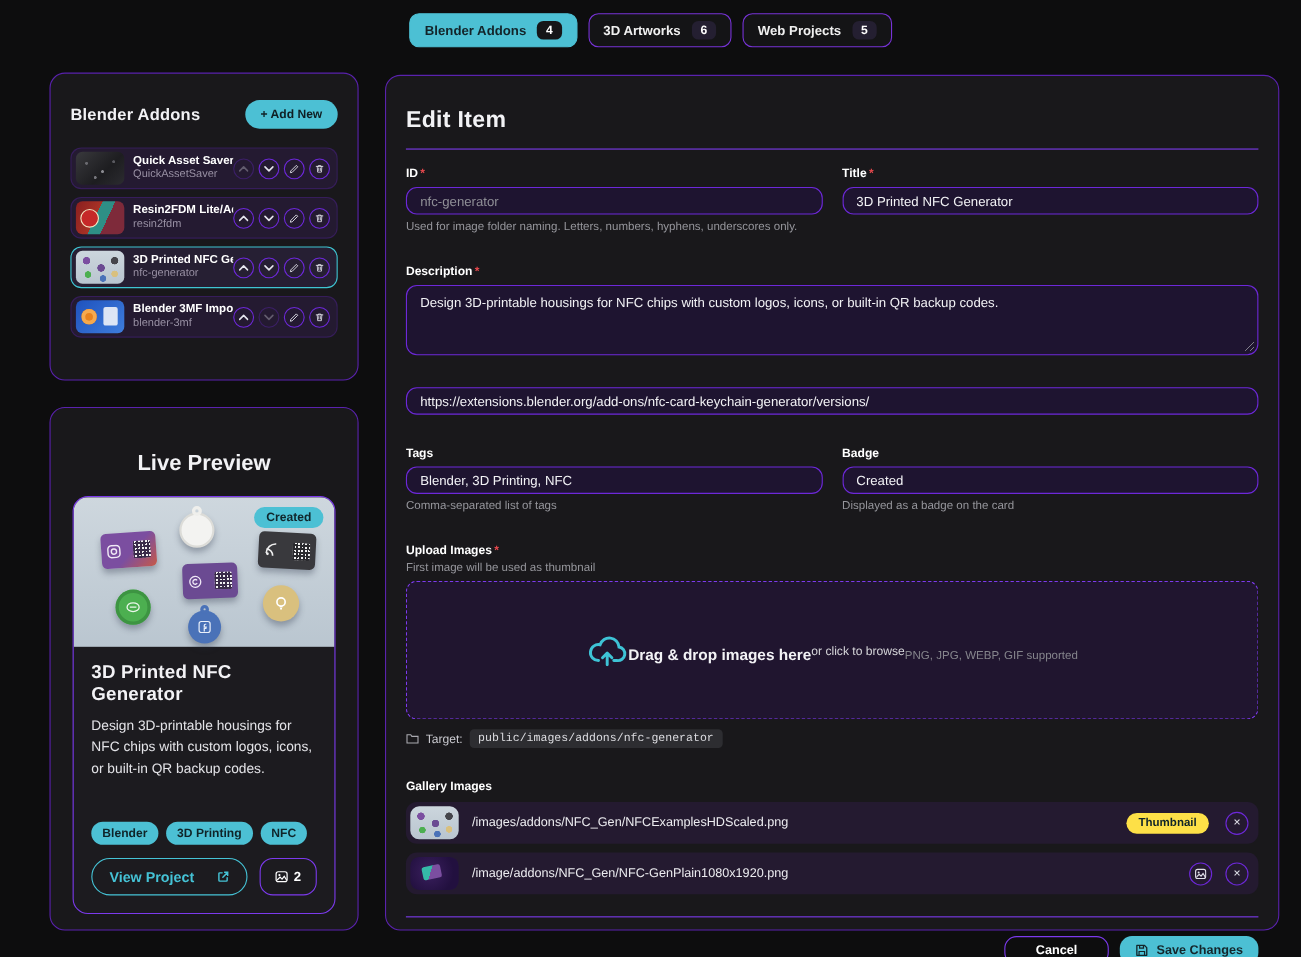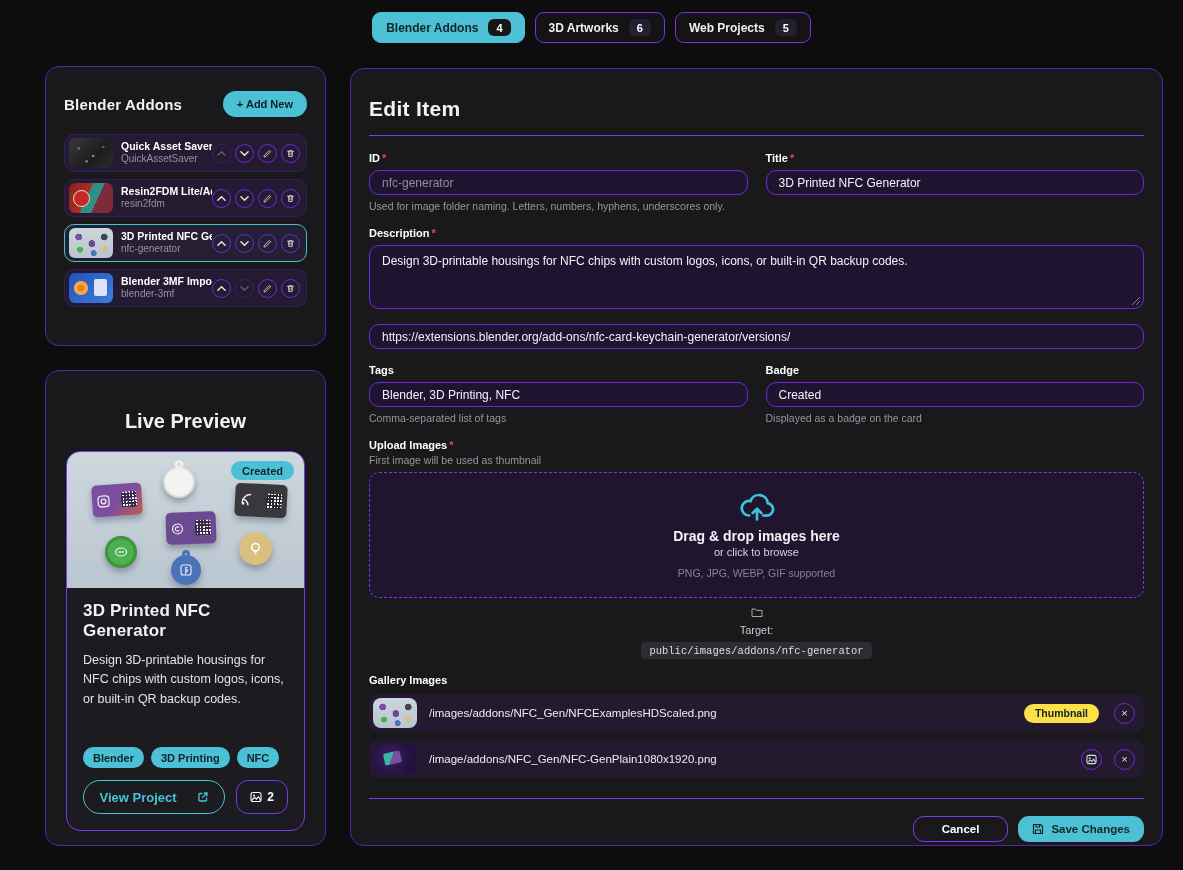--- a/index.html
+++ b/index.html
@@ -83,29 +83,29 @@
   
   .form-title { font-size:21px; font-weight:bold; letter-spacing:.3px; }
   hr.sep { border:none; border-top:1.5px solid #7c3aed; margin:14px 0 16px; }
   .row2 { display:grid; grid-template-columns:1fr 1fr; gap:18px; }
   .field { margin-bottom:0; }
   .f-label { display:block; font-size:11px; font-weight:bold; margin-bottom:6px; color:#fff; }
   .req { color:#e5484d; margin-left:2px; }
   .text-input { width:100%; height:25px; background:#1e1430; border:1.3px solid #6d28d9; border-radius:10px; color:#f2f2f5; font-size:12px; padding:0 12px; font-family:inherit; outline:none; }
   .text-input.muted { color:#8f8f96; }
   .help { font-size:10.5px; color:#95959b; margin-top:5px; }
-  .mt { margin-top:15px; }
+  .mt { margin-top:29px; }
   .ta-wrap { position:relative; }
   textarea.text-area { width:100%; height:64px; background:#1e1430; border:1.3px solid #6d28d9; border-radius:10px; color:#f2f2f5; font-size:12px; padding:8px 12px; font-family:inherit; resize:none; outline:none; display:block; }
   .resize-corner { position:absolute; right:4px; bottom:4px; width:10px; height:10px; background:repeating-linear-gradient(135deg,transparent 0 2px,#9a9aa2 2px 3px); clip-path:polygon(100% 0,100% 100%,0 100%); pointer-events:none; opacity:.8; }
-  .dropzone { margin-top:6px; height:126px; border:1.6px dashed #7c3aed; border-radius:10px; background:#20152f; display:flex; flex-direction:column; align-items:center; justify-content:center; cursor:pointer; }
+  .dropzone { margin-top:6px; height:126px; border:1.6px dashed #7c3aed; border-radius:10px; background:#20152f; display:flex; flex-direction:row; align-items:center; justify-content:center; cursor:pointer; }
   .drop-title { font-size:14px; font-weight:bold; margin-top:7px; }
   .drop-sub { font-size:11px; color:#d6d6da; margin-top:2px; }
   .drop-formats { font-size:10.5px; color:#85858c; margin-top:9px; }
-  .target-row { margin-top:9px; display:flex; align-items:center; gap:6px; font-size:11px; color:#c9c9cf;flex-direction:column; }
+  .target-row { margin-top:9px; display:flex; align-items:center; gap:6px; font-size:11px; color:#c9c9cf; }
   .code-chip { font-family:"Liberation Mono",monospace; font-size:10.5px; background:#2d2d31; color:#dcdce0; padding:2.5px 8px; border-radius:4px; }
   .g-row { margin-top:8px; height:38px; background:#241a30; border-radius:10px; display:flex; align-items:center; gap:12px; padding-right:9px; }
   .g-thumb { width:44px; height:30px; border-radius:8px; margin-left:4px; flex:none; position:relative; overflow:hidden; }
   .g-thumb-2 { background:radial-gradient(circle at 40% 45%,#3a1f5e 0%,#22103f 70%); }
   .g-thumb-2::after { content:""; position:absolute; left:11px; top:8px; width:17px; height:12px; border-radius:2px; background:linear-gradient(120deg,#35b8a8 45%,#7b4ea0 45%); transform:rotate(-12deg); }
   .g-path { flex:1; font-size:11.5px; color:#ececf0; }
   .thumb-badge { background:#fde047; color:#0f2429; font-size:10.5px; font-weight:bold; padding:3.5px 11px; border-radius:11px; margin-right:3px; }
   .g-btn { width:21px; height:21px; border-radius:50%; border:1.2px solid #6d28d9; background:transparent; color:#e2e2ea; display:flex; align-items:center; justify-content:center; cursor:pointer; flex:none; font-size:11px; line-height:1; }
   .g-btn svg { width:11px; height:11px; }
   .footer { display:flex; justify-content:flex-end; gap:10px; margin-top:17px; }

